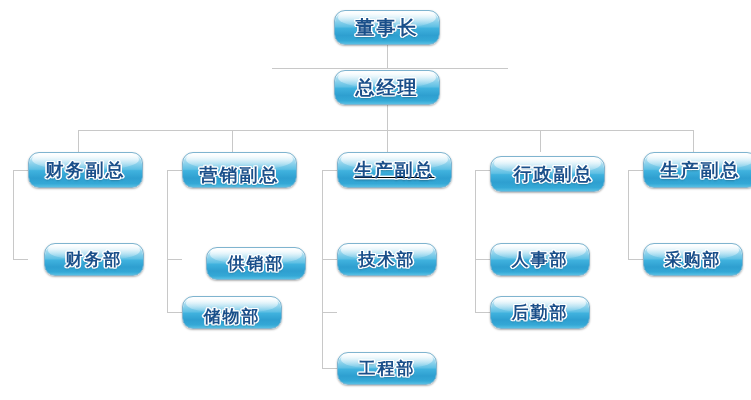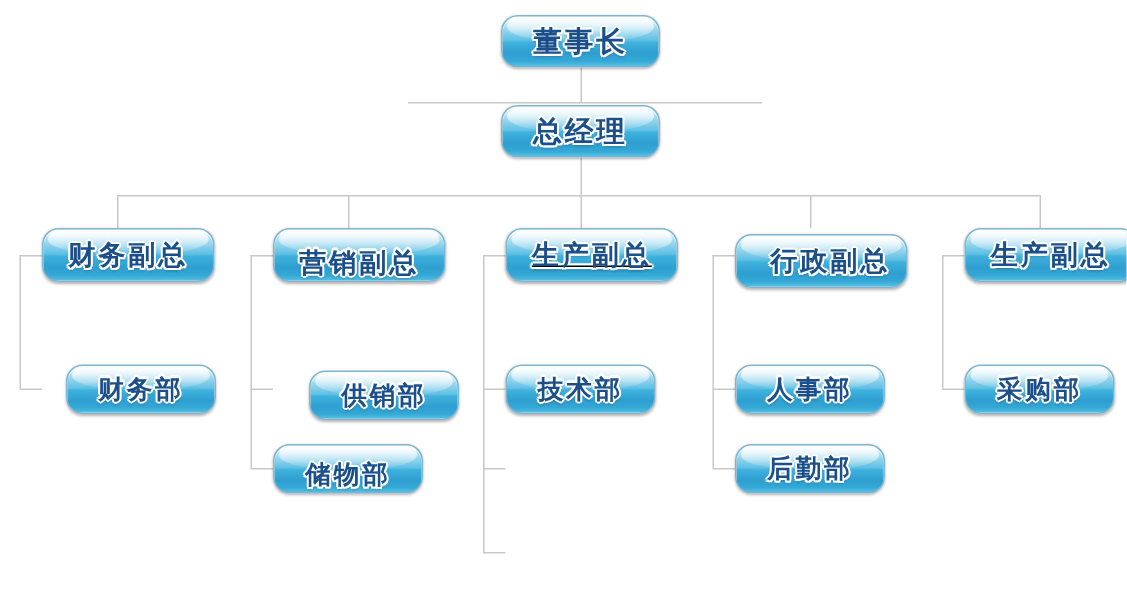--- a/index.html
+++ b/index.html
@@ -135,20 +135,23 @@
   <div class="node size-sm" style="left:182px;top:247px;margin-left:24px;">
     <span class="lbl">供销部</span>
   </div>
   <div class="node size-sm" style="left:182px;top:296px;align-items:flex-end;">
     <span class="lbl">储物部</span>
   </div>
 
   <div class="node size-sm" style="left:337px;top:243px;justify-content:center;">
     <span class="lbl">技术部</span>
   </div>
+  <div class="node size-sm" style="left:337px;top:352px;">
+    <span class="lbl">工程部</span>
+  </div>
 
   <div class="node size-sm" style="left:490px;top:296px;">
     <span class="lbl">后勤部</span>
   </div>
   <div class="node size-sm" style="left:490px;top:243px;">
     <span class="lbl">人事部</span>
   </div>
 
   <div class="node size-sm" style="left:643px;top:243px;justify-content:center;">
     <span class="lbl">采购部</span>

